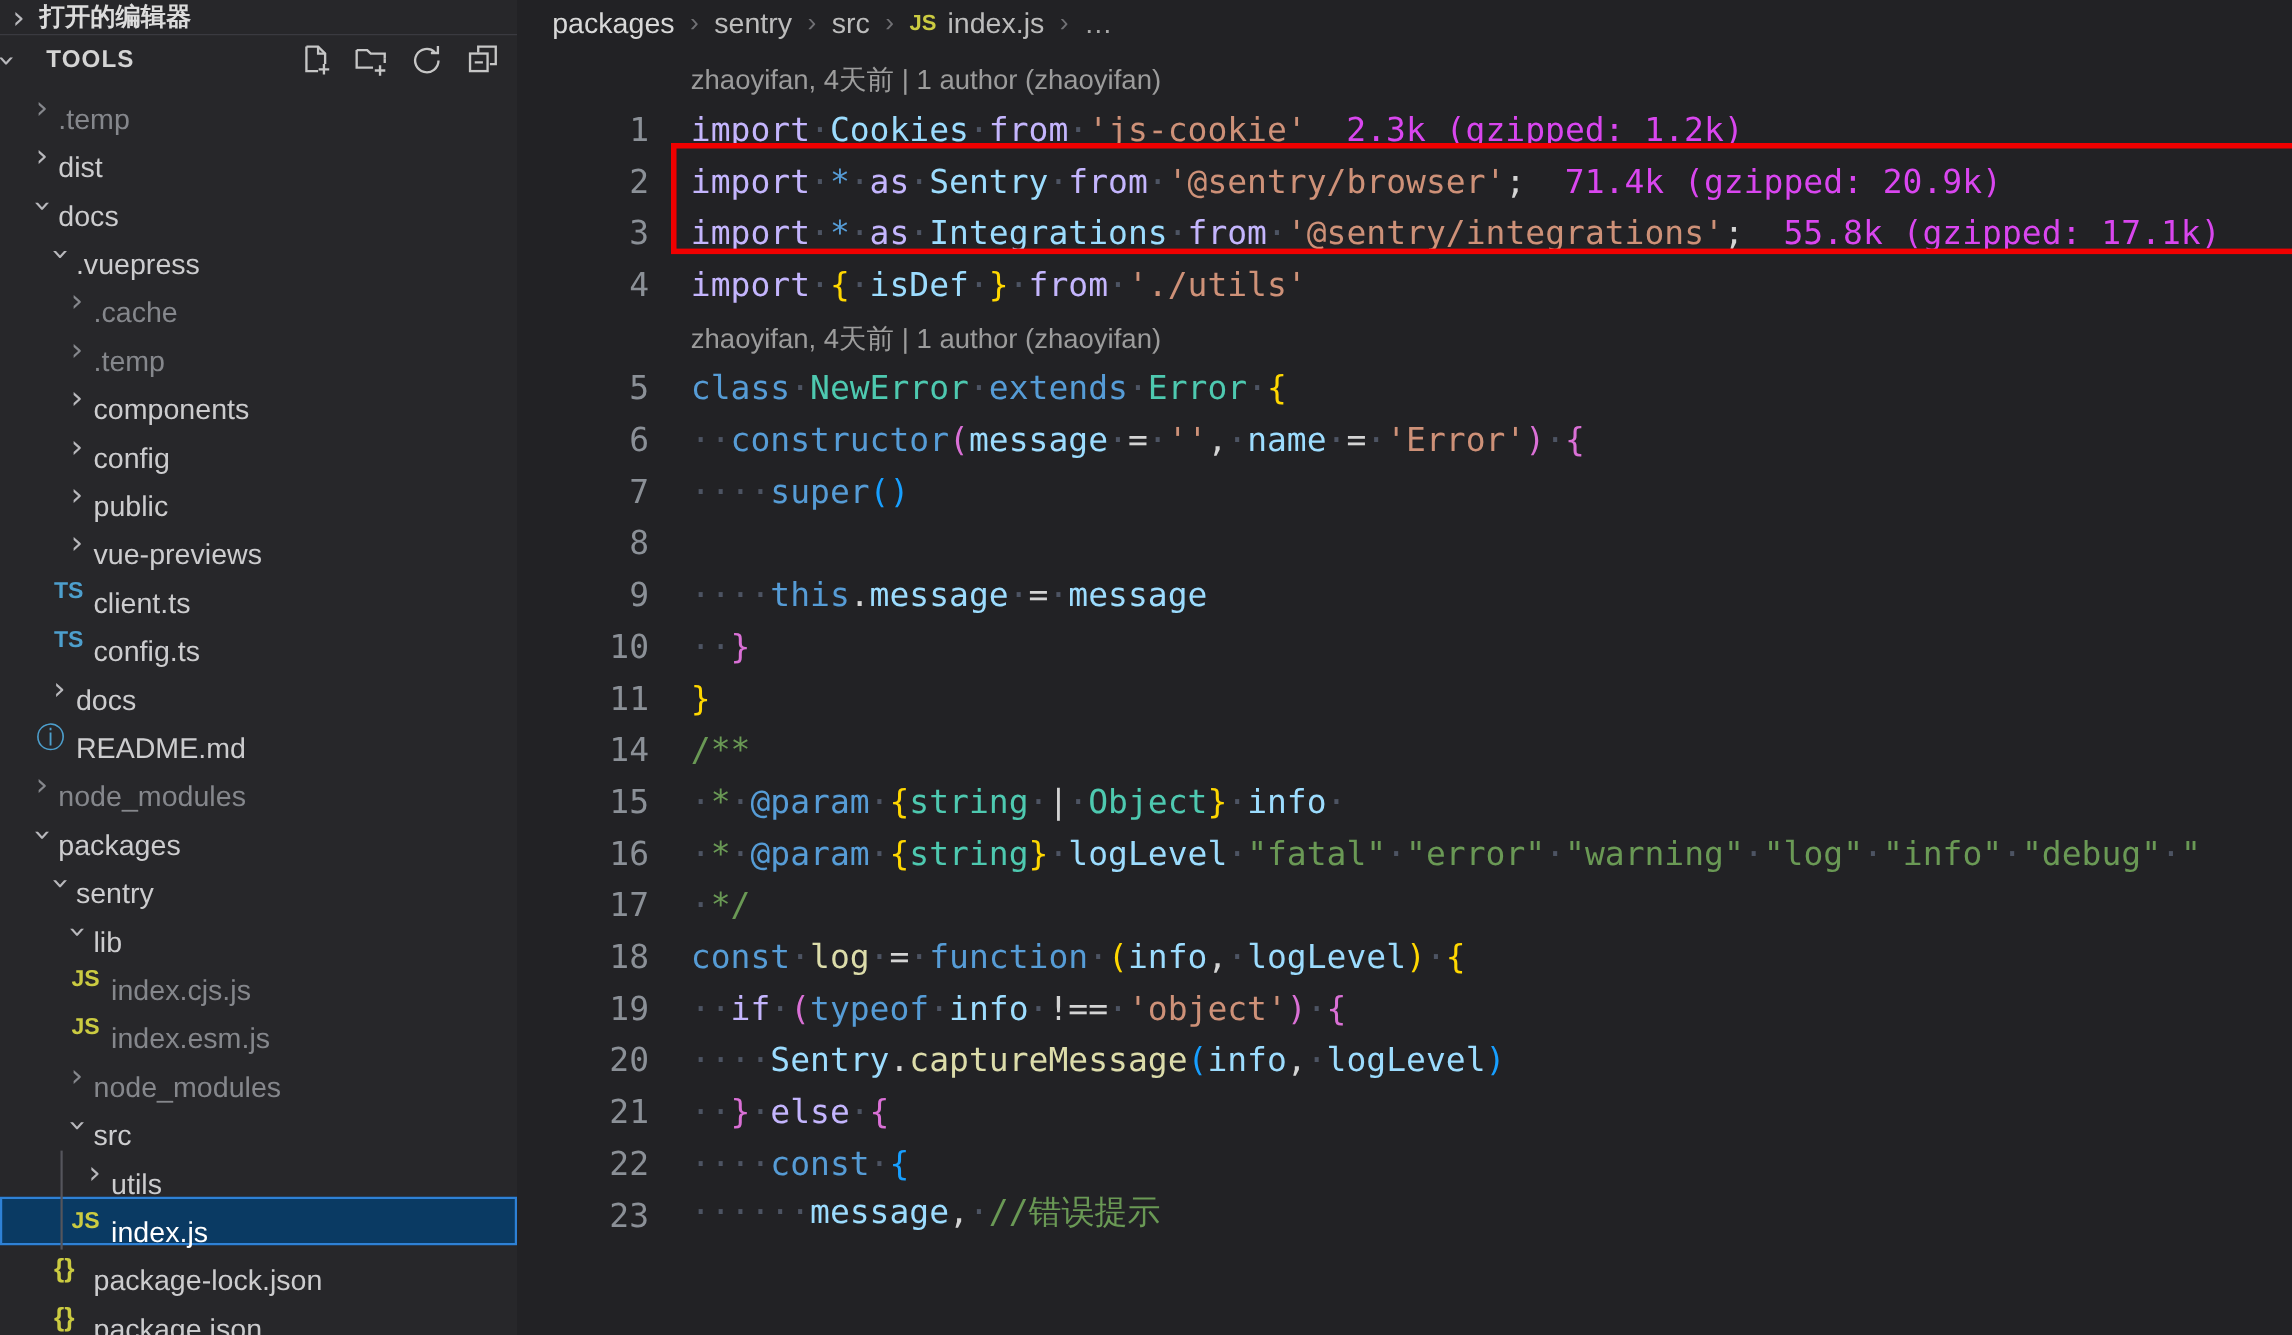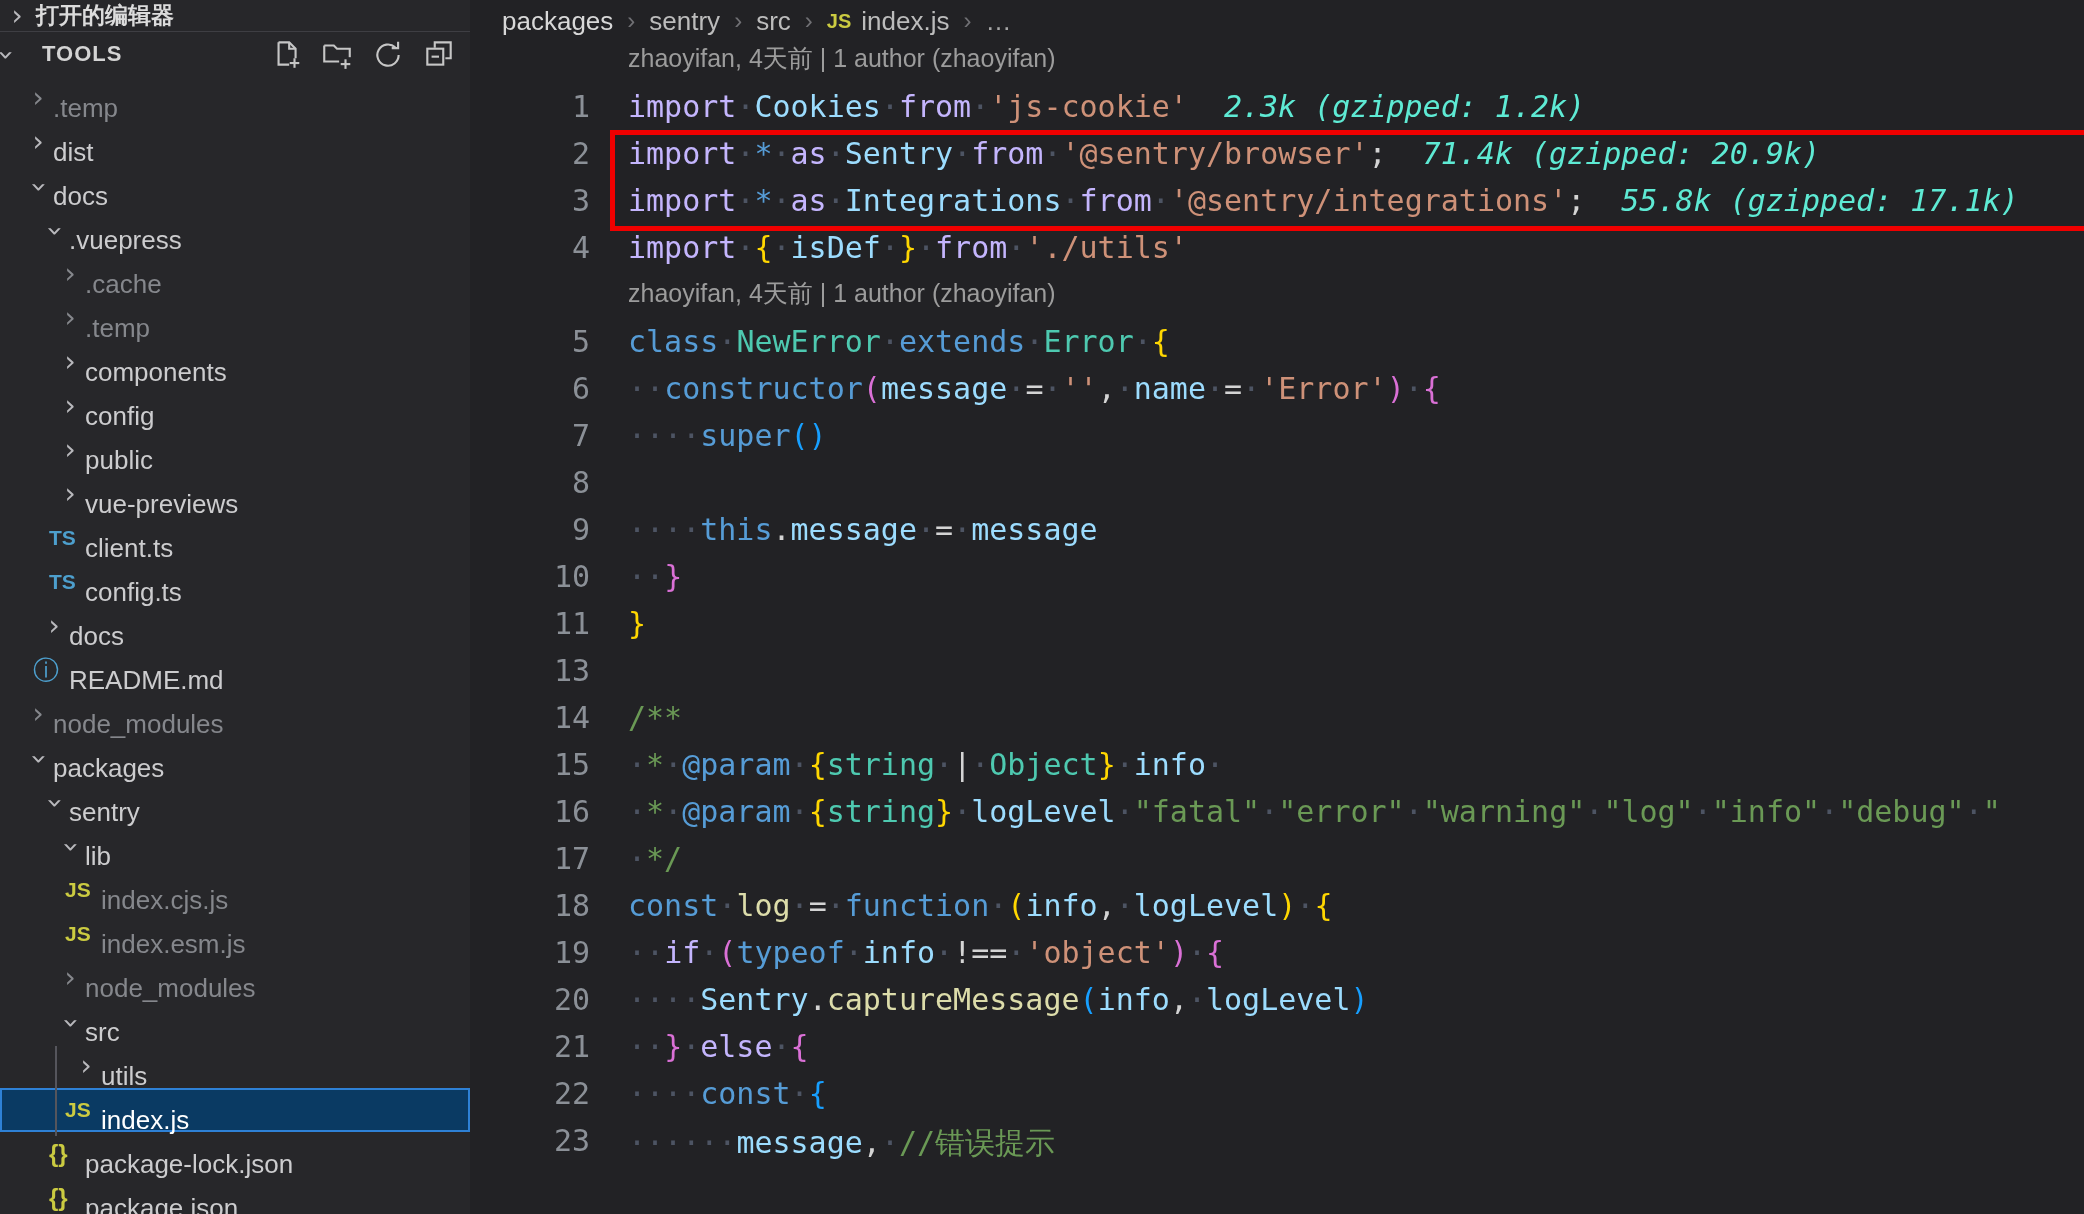--- a/index.html
+++ b/index.html
@@ -34,30 +34,30 @@
   .tree-row.selected .tlabel{color:#ffffff;}
   .indent-guide{position:absolute;width:2px;background:#55555c;}
   
   .editor{position:absolute;left:470px;top:0;width:1614px;height:1214px;background:#222225;overflow:hidden;}
   .breadcrumb{height:42px;display:flex;align-items:center;padding-left:32px;font-size:26px;color:#bcbcbc;white-space:pre;}
   .breadcrumb .bc-sep{color:#707074;margin:0 14px;font-size:24px;}
   .breadcrumb .bc-first{color:#d8d8d8;}
   .breadcrumb .bc-js{color:#cbcb41;font-weight:bold;font-size:20px;margin-right:10px;}
   .breadcrumb .bc-more{color:#a8a8a8;}
   .rows{position:absolute;left:0;top:42px;right:0;}
-  .row{height:47px;display:flex;align-items:flex-start;position:relative;}
+  .row{height:47px;display:flex;align-items:flex-end;position:relative;}
   .gutter{width:158px;flex:none;text-align:right;padding-right:38px;box-sizing:border-box;
           color:#8b9097;font-family:"DejaVu Sans Mono",monospace;font-size:30px;}
   .content{font-family:"DejaVu Sans Mono",monospace;font-size:30px;white-space:pre;flex:1;overflow:hidden;}
   .codelens{padding-left:158px;color:#9c9c9c;font-size:25px;font-family:"Liberation Sans",sans-serif;}
   .kw{color:#c4b5fd;} .kb{color:#569CD6;} .v{color:#9CDCFE;} .s{color:#CE9178;}
   .fn{color:#DCDCAA;} .ty{color:#4EC9B0;} .cm{color:#6A9955;} .pl{color:#D4D4D4;} .op{color:#D4D4D4;}
   .b1{color:#FFD700;} .b2{color:#DA70D6;} .b3{color:#179FFF;}
   .ws{color:#4d5463;}
-  .cost{color:#5eead4;padding-left:36px;font-style:italic;}
+  .cost{color:#d946ef;padding-left:36px;}
   .blame-box{position:absolute;left:156px;right:0;top:1px;bottom:1px;background:#233140;
              border:2px solid #4a5c6f;border-right:none;display:flex;align-items:center;
              padding-left:118px;box-sizing:border-box;}
   .blame-text{color:#6d7d8f;font-family:"DejaVu Sans Mono",monospace;font-size:28px;white-space:pre;}
   .red-box{position:absolute;left:140px;top:130px;width:1480px;height:101px;border:5px solid #f00000;
            box-sizing:border-box;pointer-events:none;z-index:5;}
 </style>
 </head>
 <body>
 
@@ -250,24 +250,20 @@
       </div>
       <div class="row">
         <span class="gutter">10</span>
         <span class="content"><span class="ws">··</span><span class="b2">}</span></span>
       </div>
       <div class="row">
         <span class="gutter">11</span>
         <span class="content"><span class="b1">}</span></span>
       </div>
       <div class="row">
-        <span class="gutter">13</span>
-        <span class="content"></span>
-      </div>
-      <div class="row">
         <span class="gutter">14</span>
         <span class="content"><span class="cm">/**</span></span>
       </div>
       <div class="row">
         <span class="gutter">15</span>
         <span class="content"><span class="ws">·</span><span class="cm">*</span><span class="ws">·</span><span class="kb">@param</span><span class="ws">·</span><span class="b1">{</span><span class="ty">string</span><span class="ws">·</span><span class="pl">|</span><span class="ws">·</span><span class="ty">Object</span><span class="b1">}</span><span class="ws">·</span><span class="v">info</span><span class="ws">·</span></span>
       </div>
       <div class="row">
         <span class="gutter">16</span>
         <span class="content"><span class="ws">·</span><span class="cm">*</span><span class="ws">·</span><span class="kb">@param</span><span class="ws">·</span><span class="b1">{</span><span class="ty">string</span><span class="b1">}</span><span class="ws">·</span><span class="v">logLevel</span><span class="ws">·</span><span class="cm">"fatal"</span><span class="ws">·</span><span class="cm">"error"</span><span class="ws">·</span><span class="cm">"warning"</span><span class="ws">·</span><span class="cm">"log"</span><span class="ws">·</span><span class="cm">"info"</span><span class="ws">·</span><span class="cm">"debug"</span><span class="ws">·</span><span class="cm">"</span></span>

